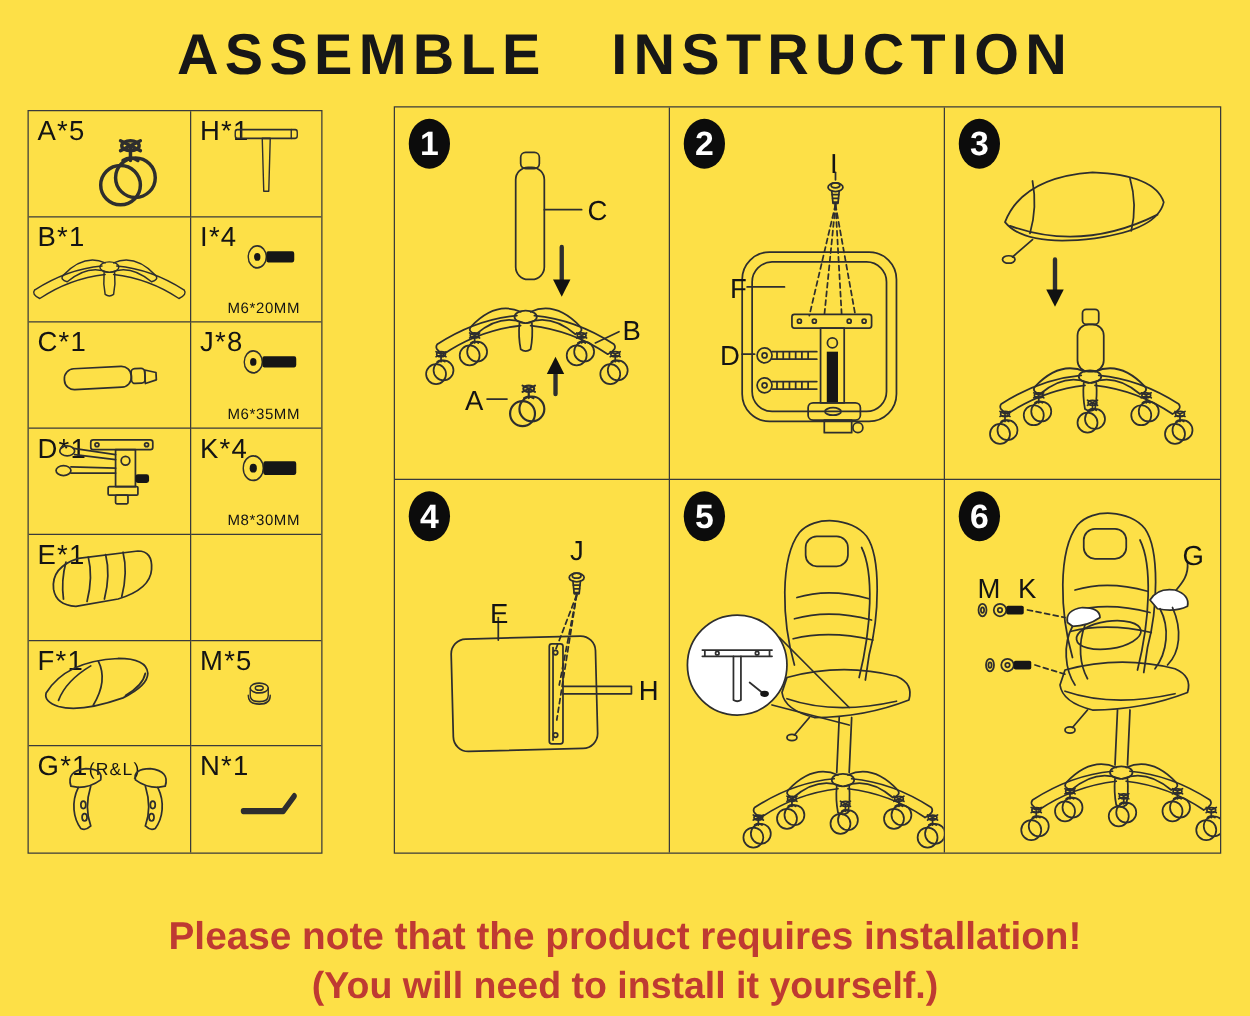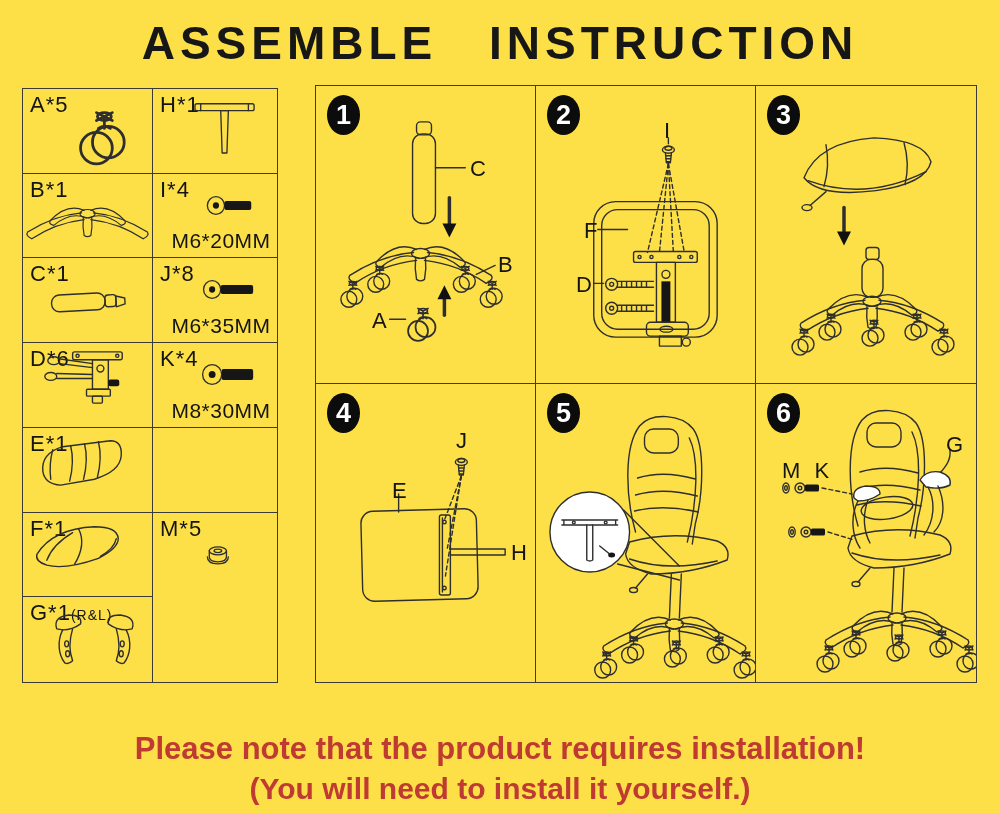--- a/index.html
+++ b/index.html
@@ -1,29 +1,29 @@
 <!DOCTYPE html>
 <html><head>
 <meta charset="utf-8">
 <style>
   html,body{margin:0;padding:0;background:#fff;}
   .page{position:relative;width:1000px;height:813px;background:#fde047;overflow:hidden;
         font-family:"Liberation Sans",sans-serif;color:#141414;}
   .title{position:absolute;top:16px;left:0;right:0;text-align:center;
          font-size:46px;font-weight:bold;letter-spacing:5px;word-spacing:34px;color:#171717;}
   
-  .parts{position:absolute;left:22px;top:88px;width:256px;height:595px;
+  .parts{position:absolute;left:22px;top:88px;width:236px;height:595px;
          border:1.5px solid #3a3a3a;display:grid;grid-template-columns:130px 1fr;
          grid-template-rows:repeat(7,1fr);box-sizing:border-box;}
   .pcell{position:relative;border-right:1px solid #3a3a3a;border-bottom:1px solid #3a3a3a;}
   .pcell:nth-child(2n){border-right:none;}
   .pcell:nth-last-child(-n+2){border-bottom:none;}
   .pid{position:absolute;top:3px;left:7px;font-size:22px;letter-spacing:1px;white-space:nowrap;}
   .pid .suf{font-size:14px;}
-  .spec{position:absolute;bottom:4px;left:14px;right:2px;text-align:center;font-size:21px;letter-spacing:0.5px;}
+  .spec{position:absolute;bottom:4px;left:14px;right:2px;text-align:center;font-size:12px;letter-spacing:0.5px;}
   .psvg,.ssvg{position:absolute;inset:0;width:100%;height:100%;}
   svg.draw{stroke:#2e2e2e;fill:none;stroke-width:1.4;stroke-linecap:round;stroke-linejoin:round;}
   
   .steps{position:absolute;left:315px;top:85px;width:662px;height:598px;
          border:1.5px solid #3a3a3a;display:grid;grid-template-columns:repeat(3,1fr);
          grid-template-rows:1fr 1fr;box-sizing:border-box;}
   .step{position:relative;border-right:1px solid #3a3a3a;border-bottom:1px solid #3a3a3a;}
   .step:nth-child(3n){border-right:none;}
   .step:nth-child(n+4){border-bottom:none;}
   .badge{position:absolute;top:9px;left:11px;width:33px;height:40px;background:#0c0c0c;
@@ -145,21 +145,21 @@
       <span class="pid">J*8</span>
       <svg class="psvg draw" viewBox="0 0 130 85" preserveAspectRatio="none">
         <circle cx="62" cy="32" r="9"></circle>
         <circle cx="62" cy="32" r="3.2" fill="#161616" stroke="none"></circle>
         <rect x="71" y="27.5" width="34" height="9" rx="2" fill="#161616" stroke="none"></rect>
       </svg>
       <span class="spec">M6*35MM</span>
     </div>
 
     <div class="pcell">
-      <span class="pid">D*6</span>
+      <span class="pid">D*1</span>
       <svg class="psvg draw" viewBox="0 0 130 85" preserveAspectRatio="none">
         <rect x="50" y="9" width="50" height="8" rx="2"></rect>
         <circle cx="55" cy="13" r="1.6"></circle>
           <circle cx="95" cy="13" r="1.6"></circle>
         <rect x="70" y="17" width="16" height="30"></rect>
         <circle cx="78" cy="26" r="3.5"></circle>
         <path d="M70 21 L36 16 M70 25 L37 21"></path>
           <ellipse cx="31" cy="18" rx="6" ry="4"></ellipse>
         <path d="M70 32 L34 31 M70 36 L34 36"></path>
           <ellipse cx="28" cy="34" rx="6" ry="4"></ellipse>
@@ -210,20 +210,26 @@
       <span class="pid"><span>G*1</span><span class="suf">(R&amp;L)</span></span>
       <svg class="psvg draw" viewBox="0 0 130 85" preserveAspectRatio="none">
         <path d="M34 32 Q30 20 46 18 Q60 18 58 27 Q50 33 40 33 Z"></path>
         <path d="M40 33 C34 45 36 58 42 66 M50 32 C46 45 47 56 50 64 M42 66 Q46 68 50 64"></path>
         <ellipse cx="44" cy="47" rx="2" ry="3"></ellipse>
           <ellipse cx="45" cy="57" rx="2" ry="3"></ellipse>
         <path d="M110 32 Q114 20 98 18 Q84 18 86 27 Q94 33 104 33 Z"></path>
         <path d="M104 33 C110 45 108 58 102 66 M94 32 C98 45 97 56 94 64 M102 66 Q98 68 94 64"></path>
         <ellipse cx="100" cy="47" rx="2" ry="3"></ellipse>
           <ellipse cx="99" cy="57" rx="2" ry="3"></ellipse>
+      </svg>
+    </div>
+    <div class="pcell">
+      <span class="pid">N*1</span>
+      <svg class="psvg draw" viewBox="0 0 130 85" preserveAspectRatio="none">
+        <path d="M52 52 H92 L103 40" stroke-width="5"></path>
       </svg>
     </div>
   </div>
 
   <div class="steps">
 
     <div class="step">
       <div class="badge">1</div>
       <span class="slabel" style="left:154px;top:70px">C</span>
       <span class="slabel" style="left:182px;top:166px">B</span>

